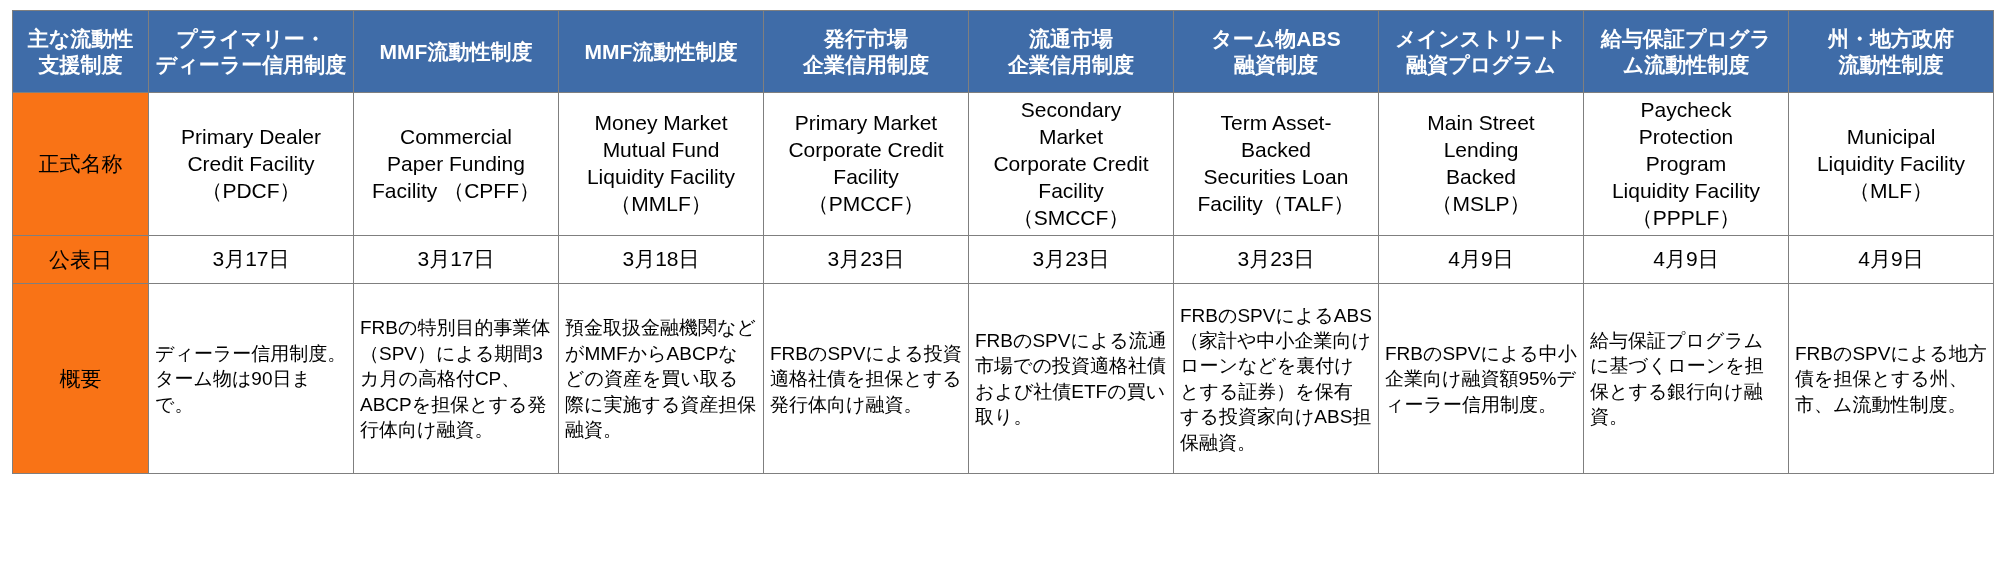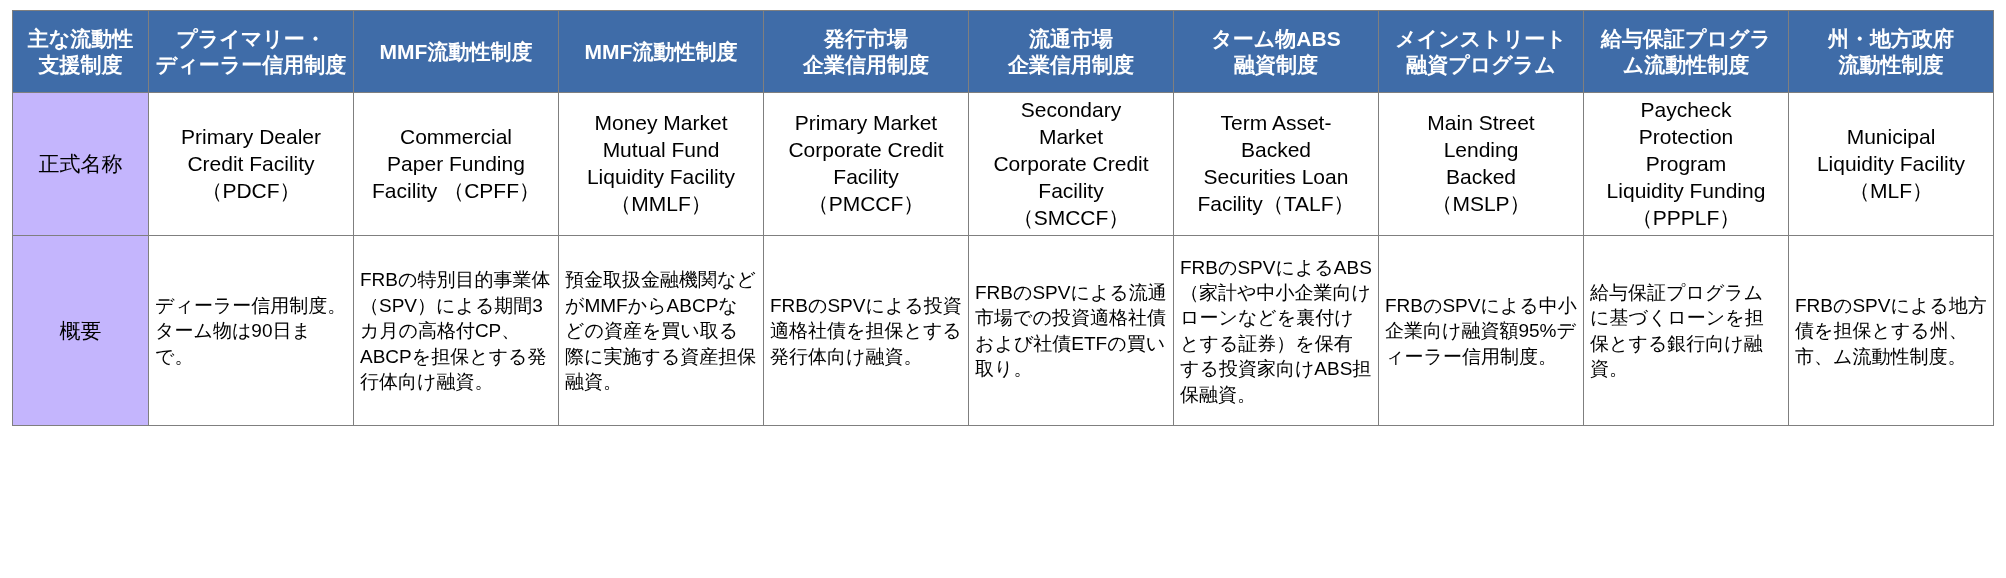--- a/index.html
+++ b/index.html
@@ -48,21 +48,21 @@
     text-align: center;
     height: 82px;
     padding: 5px 4px;
   }
   thead th.corner {
     background: #3f6ca8;
   }
 
   
   th.rowlabel {
-    background: #c4b5fd;
+    background: #f97316;
     color: #000000;
     font-size: 21px;
     font-weight: normal;
     text-align: center;
     line-height: 1.25;
   }
 
   
   td.center {
     text-align: center;
@@ -149,25 +149,37 @@
 Backed
 Securities Loan
 Facility（TALF）</td>
         <td class="center nowrapline">Main Street
 Lending
 Backed
 （MSLP）</td>
         <td class="center nowrapline">Paycheck
 Protection
 Program
-Liquidity Funding
+Liquidity Facility
 （PPPLF）</td>
         <td class="center nowrapline">Municipal
 Liquidity Facility
 （MLF）</td>
+      </tr>
+      <tr class="row-date">
+        <th class="rowlabel nowrapline">公表日</th>
+        <td class="center nowrapline">3月17日</td>
+        <td class="center nowrapline">3月17日</td>
+        <td class="center nowrapline">3月18日</td>
+        <td class="center nowrapline">3月23日</td>
+        <td class="center nowrapline">3月23日</td>
+        <td class="center nowrapline">3月23日</td>
+        <td class="center nowrapline">4月9日</td>
+        <td class="center nowrapline">4月9日</td>
+        <td class="center nowrapline">4月9日</td>
       </tr>
       <tr class="row-desc">
         <th class="rowlabel nowrapline">概要</th>
         <td class="desc">ディーラー信用制度。ターム物は90日まで。</td>
         <td class="desc">FRBの特別目的事業体（SPV）による期間3カ月の高格付CP、ABCPを担保とする発行体向け融資。</td>
         <td class="desc">預金取扱金融機関などがMMFからABCPなどの資産を買い取る際に実施する資産担保融資。</td>
         <td class="desc">FRBのSPVによる投資適格社債を担保とする発行体向け融資。</td>
         <td class="desc">FRBのSPVによる流通市場での投資適格社債および社債ETFの買い取り。</td>
         <td class="desc">FRBのSPVによるABS（家計や中小企業向けローンなどを裏付けとする証券）を保有する投資家向けABS担保融資。</td>
         <td class="desc">FRBのSPVによる中小企業向け融資額95%ディーラー信用制度。</td>

